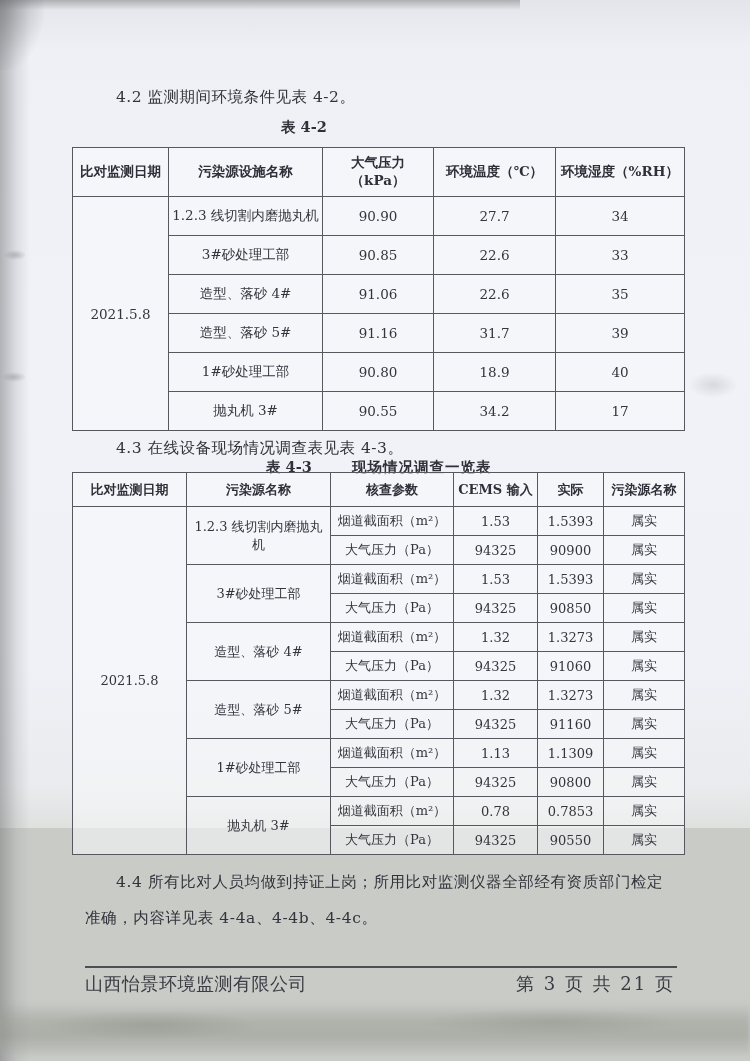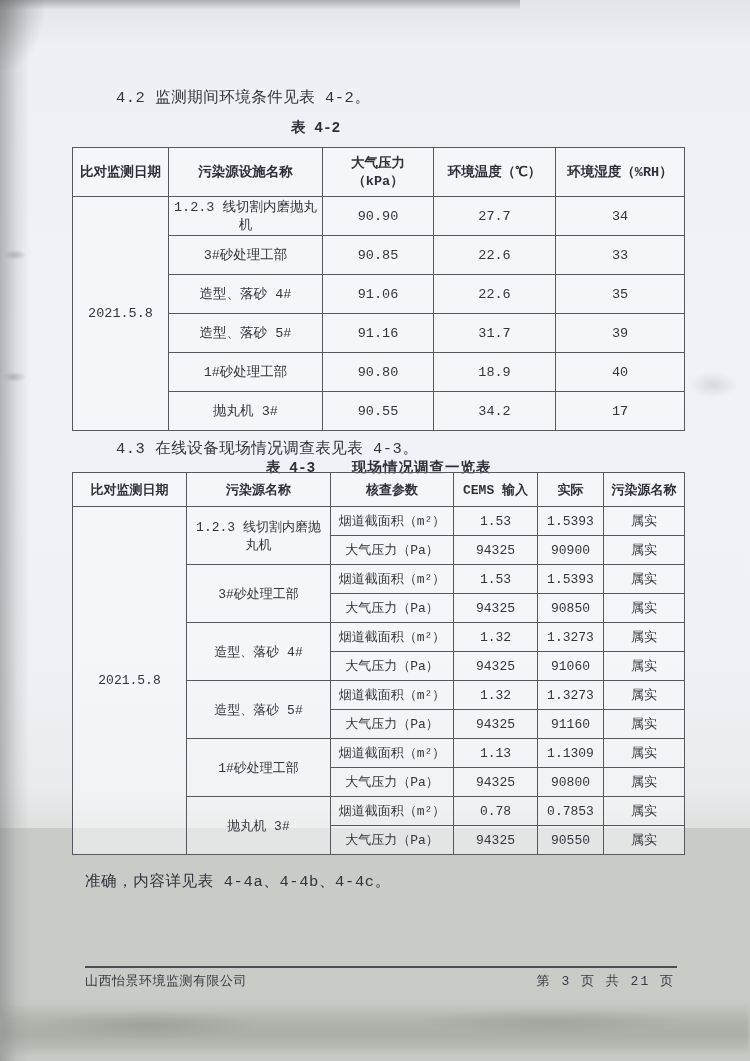--- a/index.html
+++ b/index.html
@@ -7,21 +7,20 @@
     width:750px;height:1061px;
     background:#c9cbc7;
     font-family:"DejaVu Serif","Liberation Serif",serif;
     overflow:hidden;
   }
   #scan-page{
     position:relative;
     width:750px;height:828px;
     background:linear-gradient(180deg,#e3e5ea 0%,#eef0f6 6%,#f1f2f8 40%,#eff1f6 80%,#e9ebee 95%,#dfe1de 100%);
     color:#34363e;
-    font-family:Liberation Mono, monospace;
   }
   
   .artifact{position:absolute;pointer-events:none;}
   #edge-left{left:0;top:0;width:30px;height:1061px;
     background:linear-gradient(90deg,rgba(125,126,128,0.55),rgba(160,161,164,0.25) 55%,rgba(200,200,204,0) 100%);}
   #edge-top{left:0;top:0;width:520px;height:10px;
     background:linear-gradient(180deg,rgba(120,121,123,0.5),rgba(150,151,153,0) 100%);}
   #corner-top-left{left:0;top:0;width:44px;height:70px;
     background:radial-gradient(ellipse at 0% 0%,rgba(105,106,108,0.55),rgba(120,120,122,0) 75%);}
   #band-bottom{left:0;top:1002px;width:750px;height:52px;
@@ -43,21 +42,21 @@
     left:85px;width:600px;
     font-size:15.5px;letter-spacing:0.5px;text-indent:2em;color:#32343c;
   }
   #heading-4-2{top:87px;}
   #heading-4-3{top:438px;}
   .caption{left:0;width:750px;height:22px;font-size:14.5px;font-weight:bold;color:#2f313a;}
   #caption-4-2{top:118px;}
   #caption-4-3{top:458px;}
   .caption .cap-label{position:absolute;}
   .caption .cap-title{position:absolute;letter-spacing:1px;}
-  #caption-4-2 .cap-label{left:291px;}
+  #caption-4-2 .cap-label{left:281px;}
   #caption-4-2 .cap-title{left:347px;}
   #caption-4-3 .cap-label{left:219px;margin-left:47px;}
   #caption-4-3 .cap-title{left:352px;}
   
   table{border-collapse:collapse;background:rgba(248,249,252,0.55);table-layout:fixed;}
   td,th{
     border:1px solid #55585e;
     text-align:center;vertical-align:middle;
     padding:0 3px;overflow:hidden;
     color:#33353d;
@@ -74,21 +73,21 @@
   #table-4-3 col.c2{width:123px;} #table-4-3 col.c3{width:84px;}
   #table-4-3 col.c4{width:66px;}  #table-4-3 col.c5{width:81px;}
   #table-4-3 tr.hdr{height:34px;}
   #table-4-3 tr.data{height:29px;}
   
   #para-4-4{left:85px;top:864px;width:596px;font-size:15.5px;color:#32343c;}
   #para-4-4 .pline{height:36px;line-height:36px;letter-spacing:0.6px;white-space:nowrap;}
   #para-4-4 .pline.first{text-indent:2em;}
   
   #footer-rule{left:85px;top:966px;width:592px;border-top:2px solid #4c4e54;}
-  #footer{left:85px;top:972px;width:592px;height:18px;font-size:13px;color:#3a3c44;}
+  #footer{left:85px;top:972px;width:592px;height:18px;font-size:18px;color:#3a3c44;}
   #footer .f-left{position:absolute;left:0;letter-spacing:0.5px;}
   #footer .f-right{position:absolute;right:2px;letter-spacing:2px;}
 </style>
 </head>
 <body>
 
 <div id="scan-page">
 
   <div class="artifact" id="edge-left"></div>
   <div class="artifact" id="edge-top"></div>
@@ -263,20 +262,21 @@
     <tr class="data">
       <td>大气压力（Pa）</td>
       <td>94325</td>
       <td>90550</td>
       <td>属实</td>
     </tr>
   </tbody>
     </table>
 
   <div class="abs" id="para-4-4">
+    <div class="pline first">4.4 所有比对人员均做到持证上岗；所用比对监测仪器全部经有资质部门检定</div>
     <div class="pline">准确，内容详见表 4-4a、4-4b、4-4c。</div>
   </div>
 
   <div class="abs" id="footer-rule"></div>
   <div class="abs" id="footer">
     <span class="f-left">山西怡景环境监测有限公司</span>
     <span class="f-right">第 3 页 共 21 页</span>
   </div>
 
 </div>

